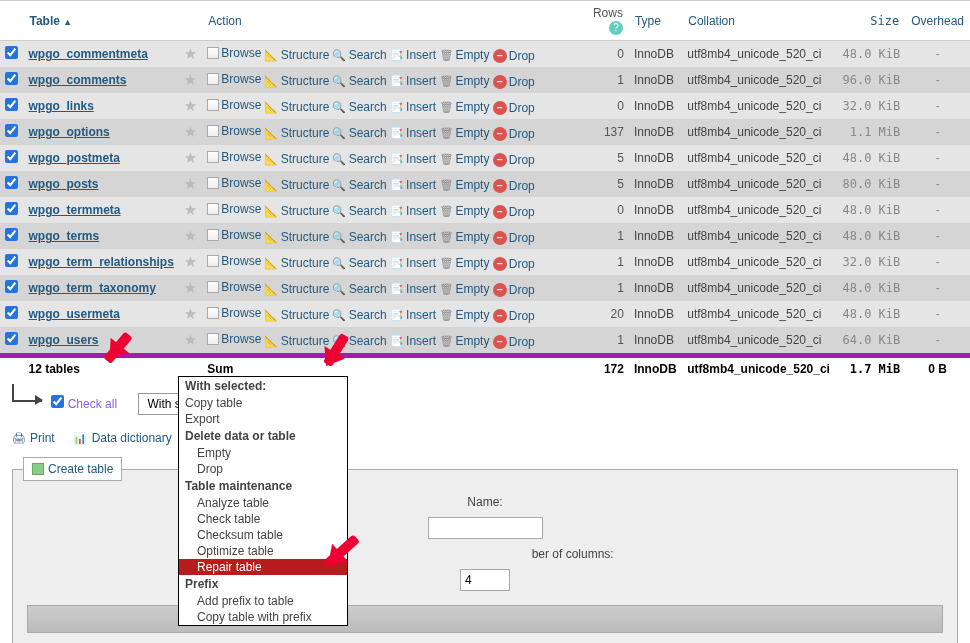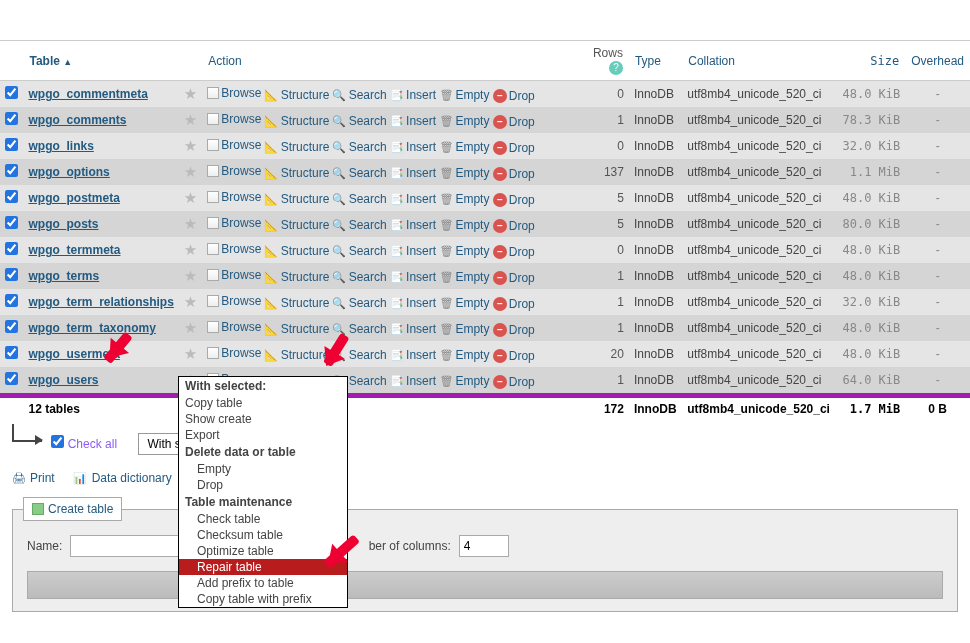--- a/index.html
+++ b/index.html
@@ -1,17 +1,17 @@
 <!DOCTYPE html>
 <html><head>
 <meta charset="utf-8">
 <style>
 * { box-sizing: border-box; margin: 0; padding: 0; }
 body { font-family: sans-serif; font-size: 12px; color: #444; background: #fff; width: 970px; }
-table { border-collapse: collapse; width: 100%; table-layout: auto; margin-top: 40px; }
+table { border-collapse: collapse; width: 100%; table-layout: auto; }
 th { background: #fff; border: 1px solid #ccc; border-left: none; border-right: none; text-align: left; padding: 5px 6px; font-weight: normal; color: #235a81; font-size: 12px; }
 th.sorted { font-weight: bold; color: #235a81; }
 tr.row-even td { background: #e5e5e5; }
 tr.row-odd td { background: #d5d5d5; }
 td { padding: 4px 5px; white-space: nowrap; vertical-align: middle; }
 .chk { accent-color: #2374e1; }
 .star { color: #bbb; font-size: 15px; cursor: pointer; }
 .tlink { color: #235a81; text-decoration: underline; cursor: pointer; font-weight: bold; }
 .act { color: #235a81; cursor: pointer; display: inline-flex; align-items: center; gap: 2px; }
 .i { display: inline-block; width: 14px; height: 14px; text-align: center; font-size: 11px; line-height: 14px; }
@@ -35,21 +35,21 @@
 select.withsel { margin-left:18px; height:22px; font-size:12px; padding:1px 4px; background:#fff; border:1px solid #999; width:145px; }
 
 .toolbar { padding: 6px 12px 12px 12px; display:flex; gap:19px; align-items:center; }
 .toolbar .lnk { color:#235a81; cursor:pointer; display:inline-flex; align-items:center; gap:4px; }
 .i-print::before { content:"🖨"; }
 .i-dict::before { content:"📊"; }
 
 fieldset { border:1px solid #aaa; margin: 0 12px 12px 12px; padding: 0 0 12px 0; background:#eee; }
 fieldset legend { background:#fff; border:1px solid #aaa; padding:4px 8px; margin-left:10px; color:#235a81; cursor:pointer; display:flex; align-items:center; gap:4px; font-size:12px; }
 .i-create { width:12px; height:12px; background:#8c8; border:1px solid #6a6; display:inline-block; }
-.form-row { padding: 14px 14px 0 14px; display:flex; align-items:center; gap:8px; }
+.form-row { padding: 14px 14px 0 14px; display:flex; align-items:center; gap:8px;flex-direction:column; }
 .form-row input { border:1px solid #aaa; padding:3px 4px; font-size:12px; }
 .form-row .name-input { width:115px; }
 .form-row .cols-input { width:50px; }
 .graybar { height:28px; background:linear-gradient(#ccc,#bbb); border:1px solid #aaa; margin:14px 14px 0 14px; }
 
 .dropdown { position:absolute; top:376px; left:178px; width:170px; background:#fff; border:1px solid #000; font-size:12px; z-index:50; }
 .dropdown .hdr { font-weight:bold; padding:2px 6px; }
 .dropdown .itm { padding:1px 6px; cursor:pointer; }
 .dropdown .sub { padding:1px 6px 1px 18px; cursor:pointer; }
 .dropdown .hl { background:#b91c1c; color:#fff; }
@@ -122,21 +122,21 @@
         <td class="oh">-</td>
       </tr>
       <tr class="row-odd">
         <td class="first"><input type="checkbox" class="chk" checked="" style=""></td>
         <td><span class="tlink">wpgo_comments</span></td>
         <td><span class="star">★</span></td>
         <td><span class="act"><span class="i i-browse"></span> Browse</span> <span class="act"><span class="i i-struct"></span> Structure</span> <span class="act"><span class="i i-search"></span> Search</span> <span class="act"><span class="i i-insert"></span> Insert</span> <span class="act"><span class="i i-empty"></span> Empty</span> <span class="act"><span class="i i-drop"></span> Drop</span></td>
         <td class="num">1</td>
         <td>InnoDB</td>
         <td>utf8mb4_unicode_520_ci</td>
-        <td class="size">78.3 KiB</td>
+        <td class="size">96.0 KiB</td>
         <td class="oh">-</td>
       </tr>
       <tr class="row-even">
         <td class="first"><input type="checkbox" class="chk" checked="" style=""></td>
         <td><span class="tlink">wpgo_links</span></td>
         <td><span class="star">★</span></td>
         <td><span class="act"><span class="i i-browse"></span> Browse</span> <span class="act"><span class="i i-struct"></span> Structure</span> <span class="act"><span class="i i-search"></span> Search</span> <span class="act"><span class="i i-insert"></span> Insert</span> <span class="act"><span class="i i-empty"></span> Empty</span> <span class="act"><span class="i i-drop"></span> Drop</span></td>
         <td class="num">0</td>
         <td>InnoDB</td>
         <td>utf8mb4_unicode_520_ci</td>
@@ -287,30 +287,31 @@
     <input class="name-input" type="text" style="">
     <span style="margin-left:150px"><span style="opacity:0">Num</span>ber of columns:</span>
     <input class="cols-input" type="text" value="4" style="">
   </div>
   <div class="graybar"></div>
 </fieldset>
 
 <div class="dropdown">
   <div class="hdr">With selected:</div>
   <div class="itm">Copy table</div>
-  <div class="itm">Show create</div>
   <div class="itm">Export</div>
   <div class="hdr">Delete data or table</div>
   <div class="sub">Empty</div>
   <div class="sub">Drop</div>
   <div class="hdr">Table maintenance</div>
+  <div class="sub">Analyze table</div>
   <div class="sub">Check table</div>
   <div class="sub">Checksum table</div>
   <div class="sub">Optimize table</div>
   <div class="sub hl">Repair table</div>
+  <div class="hdr">Prefix</div>
   <div class="sub">Add prefix to table</div>
   <div class="sub">Copy table with prefix</div>
 </div>
 
 <div class="arrow" id="ar1">
     <div class="arrow-body"></div>
     <div class="arrow-head"></div>
   </div>
 <div class="arrow" id="ar2">
     <div class="arrow-body"></div>

